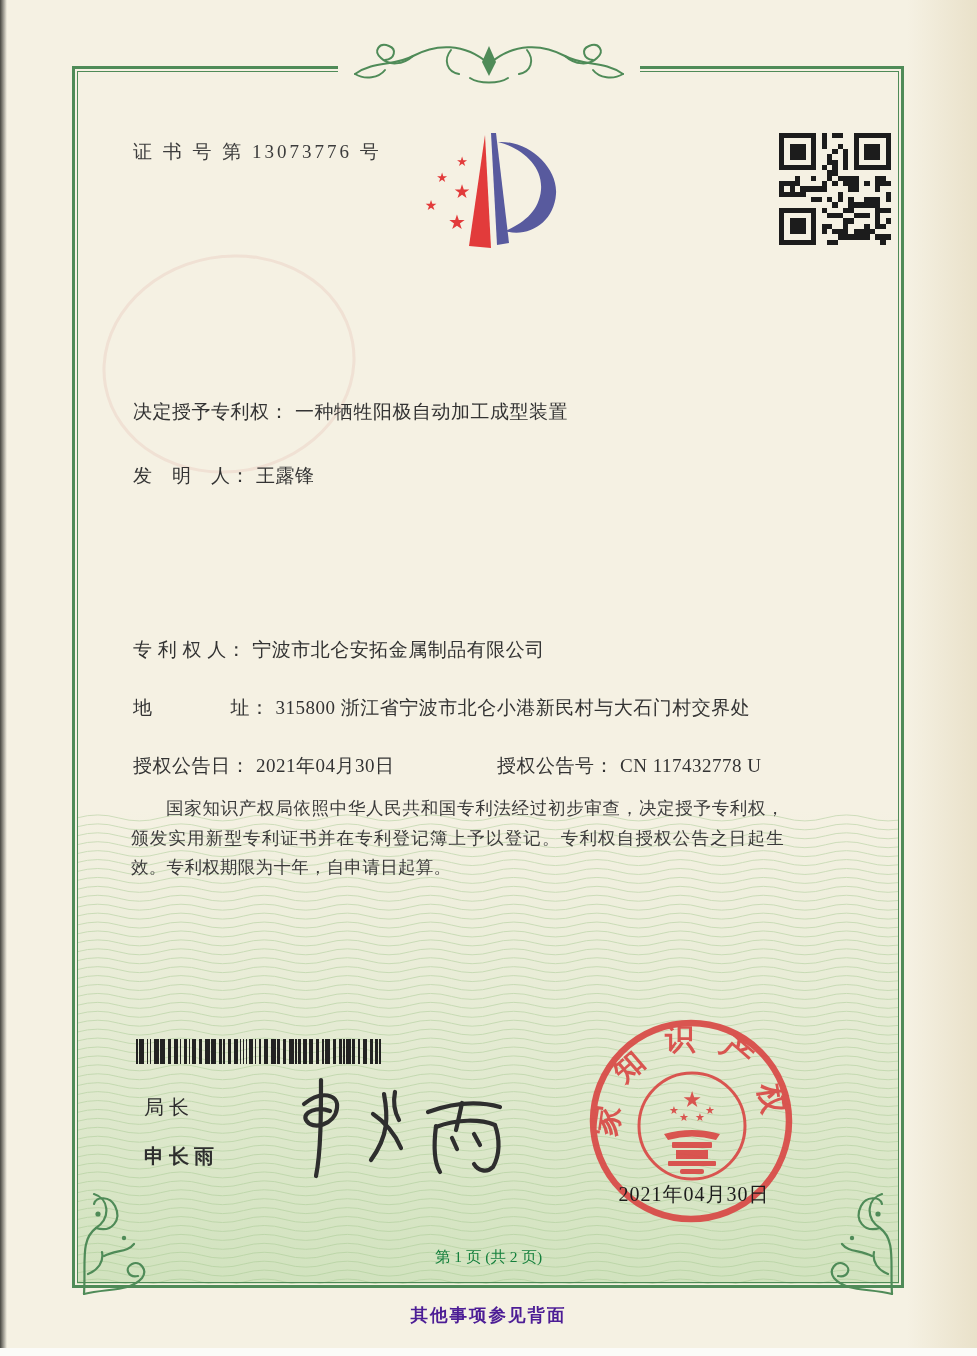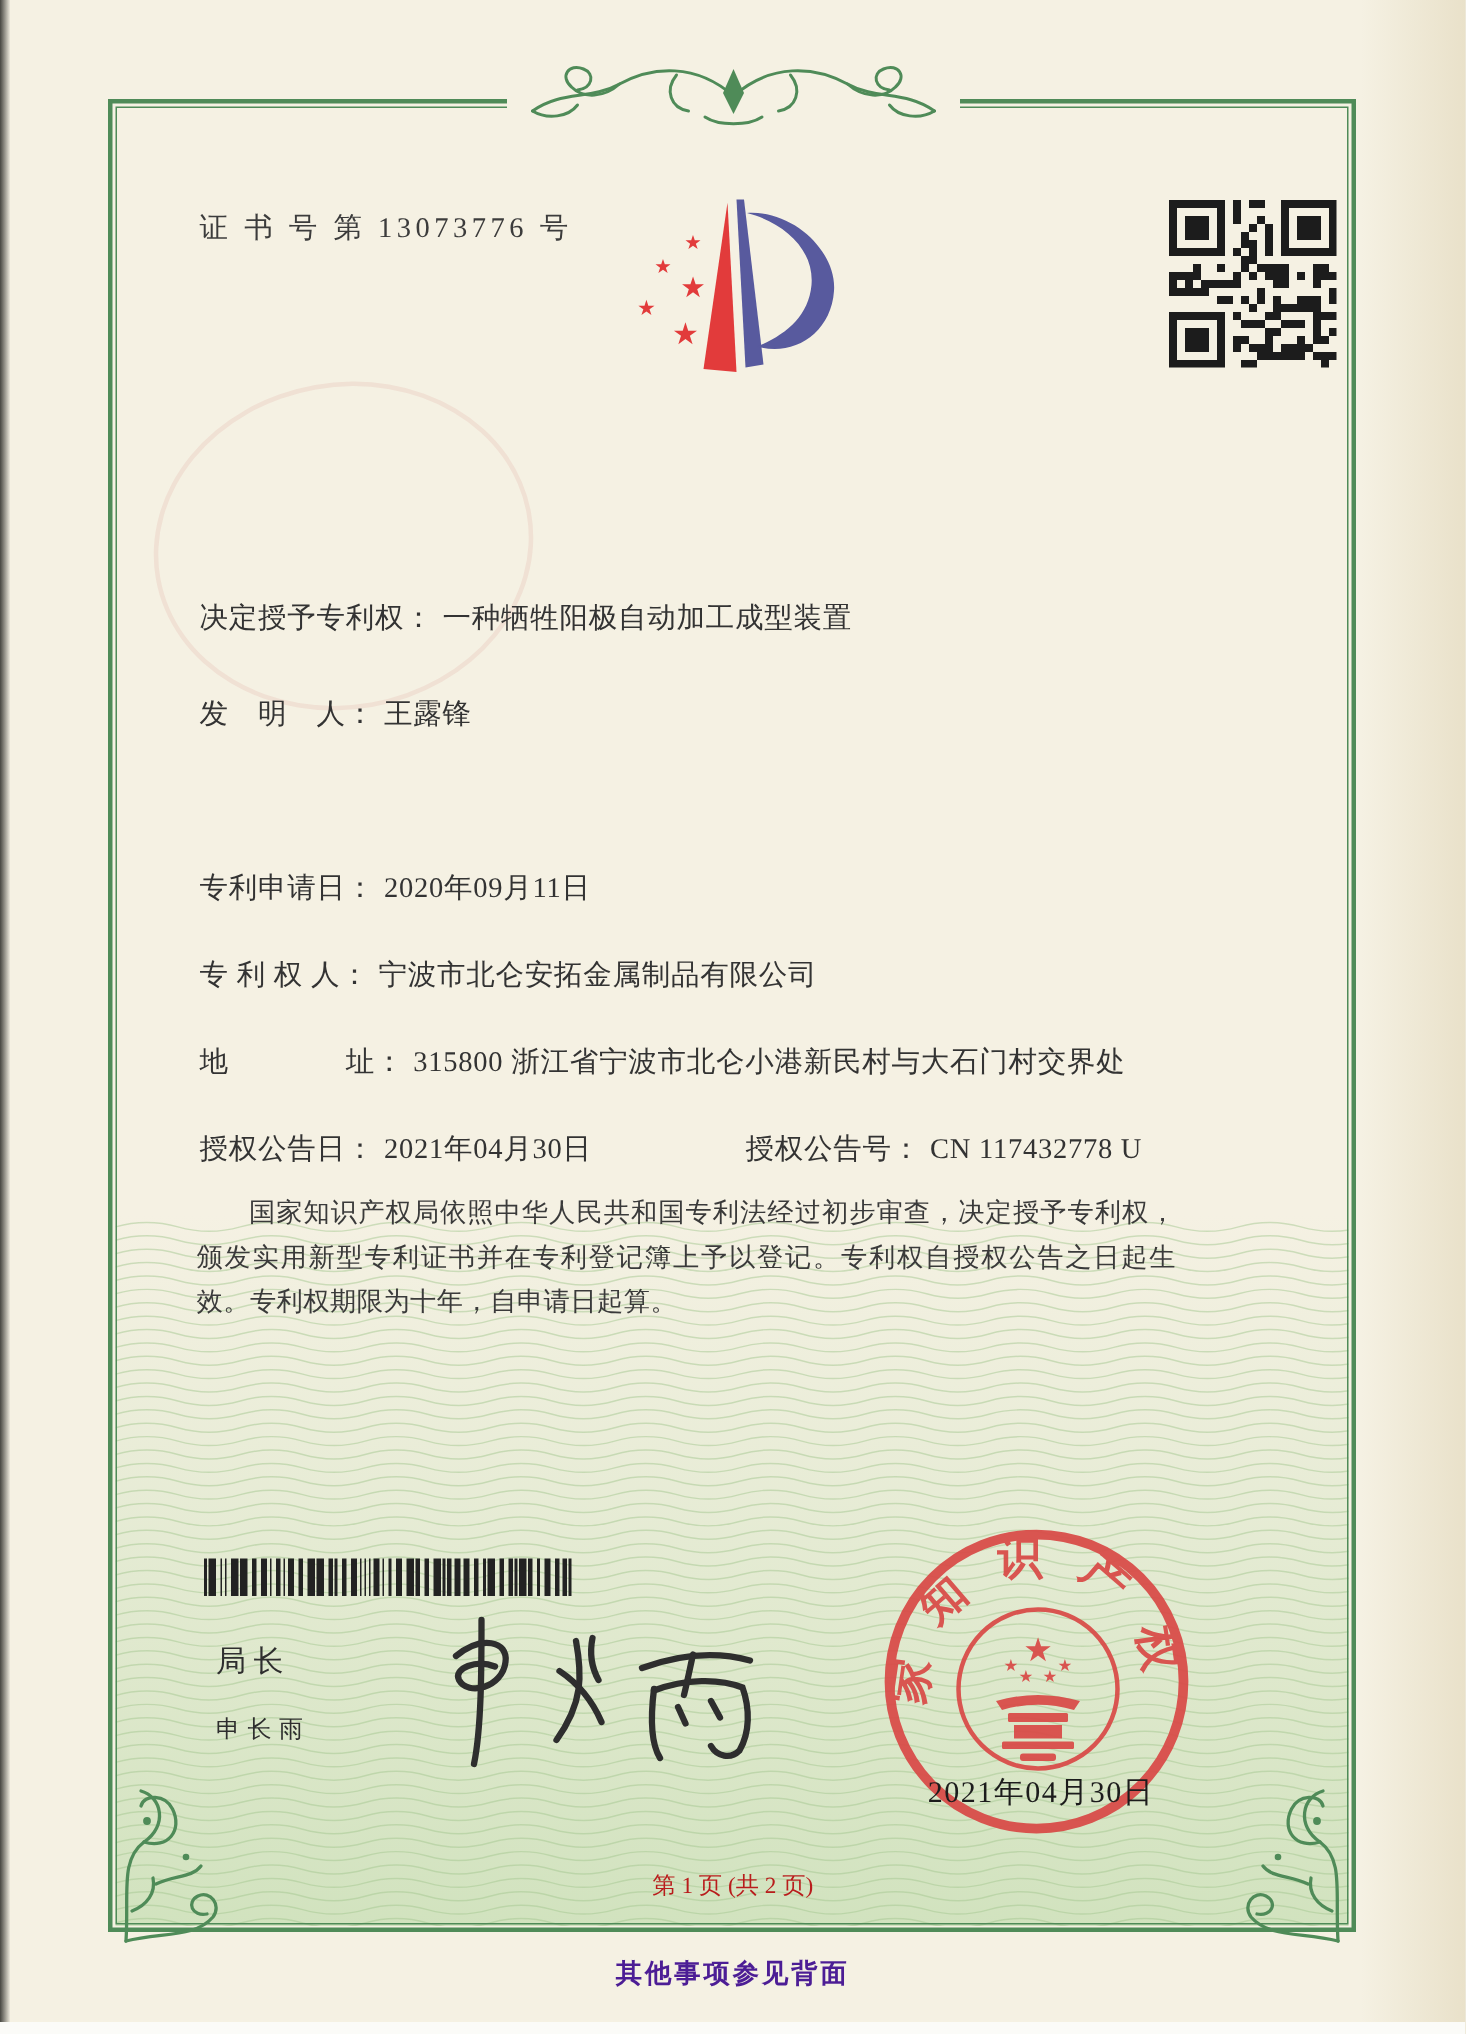--- a/index.html
+++ b/index.html
@@ -42,28 +42,28 @@
   
   .body-text{position:absolute;left:131px;top:794px;width:653px;z-index:3;}
   .body-text p{margin:0;font-size:17.5px;line-height:29.5px;letter-spacing:.3px;
     text-indent:2em;text-align:justify;color:#3a3a3a;}
   
   .barcode{position:absolute;left:136px;top:1039px;width:250px;height:25px;z-index:3;
     display:flex;align-items:stretch;}
   .barcode i{display:block;height:100%;}
   
   .signer-title{position:absolute;left:144px;top:1094px;font-size:20px;letter-spacing:5px;color:#2e2e2e;z-index:3;}
-  .signer-name{position:absolute;left:144px;top:1143px;font-size:16px;letter-spacing:5px;color:#2e2e2e;z-index:3;}
+  .signer-name{position:absolute;left:144px;top:1143px;font-size:20px;letter-spacing:5px;color:#2e2e2e;z-index:3;font-weight:bold;}
   .signature{position:absolute;left:276px;top:1072px;z-index:3;}
   
   .seal{position:absolute;left:584px;top:1014px;z-index:4;}
   .seal-date{position:absolute;left:594px;top:1181px;width:200px;text-align:center;
     font-size:20px;letter-spacing:1px;color:#1c1c1c;z-index:5;}
   
-  .page-info{position:absolute;left:0;right:0;top:1247px;text-align:center;font-size:15.5px;color:#b91c1c;z-index:3;}
+  .page-info{position:absolute;left:0;right:0;top:1247px;text-align:center;font-size:15.5px;color:#15803d;z-index:3;}
   .back-note{position:absolute;left:0;right:0;top:1303px;text-align:center;font-size:17.5px;
     font-weight:600;letter-spacing:2px;color:#4c1d95;z-index:3;}
 </style>
 </head>
 <body>
 
 <div class="page">
 
   <div class="scan-left"></div>
   <div class="scan-right"></div>
@@ -401,23 +401,20 @@
       <rect x="19" y="20" width="1" height="1" fill="#1c1c1c"></rect>
     </svg>
 
 
   <div class="field" style="top:399px">
     <span>决定授予专利权：</span><span class="val">一种牺牲阳极自动加工成型装置</span>
   </div>
   <div class="field" style="top:463px">
     <span>发　明　人：</span><span class="val">王露锋</span>
   </div>
-  <div class="field" style="top:579px">
-    <span>专利申请日：</span><span class="val">2020年09月11日</span>
-  </div>
   <div class="field" style="top:637px">
     <span>专 利 权 人：</span><span class="val">宁波市北仑安拓金属制品有限公司</span>
   </div>
   <div class="field" style="top:695px">
     <span>地　　　　址：</span><span class="val">315800 浙江省宁波市北仑小港新民村与大石门村交界处</span>
   </div>
   <div class="field" style="top:753px">
     <span>授权公告日：</span><span class="val">2021年04月30日</span>
   </div>
   <div class="field" style="left:497px;top:753px">

